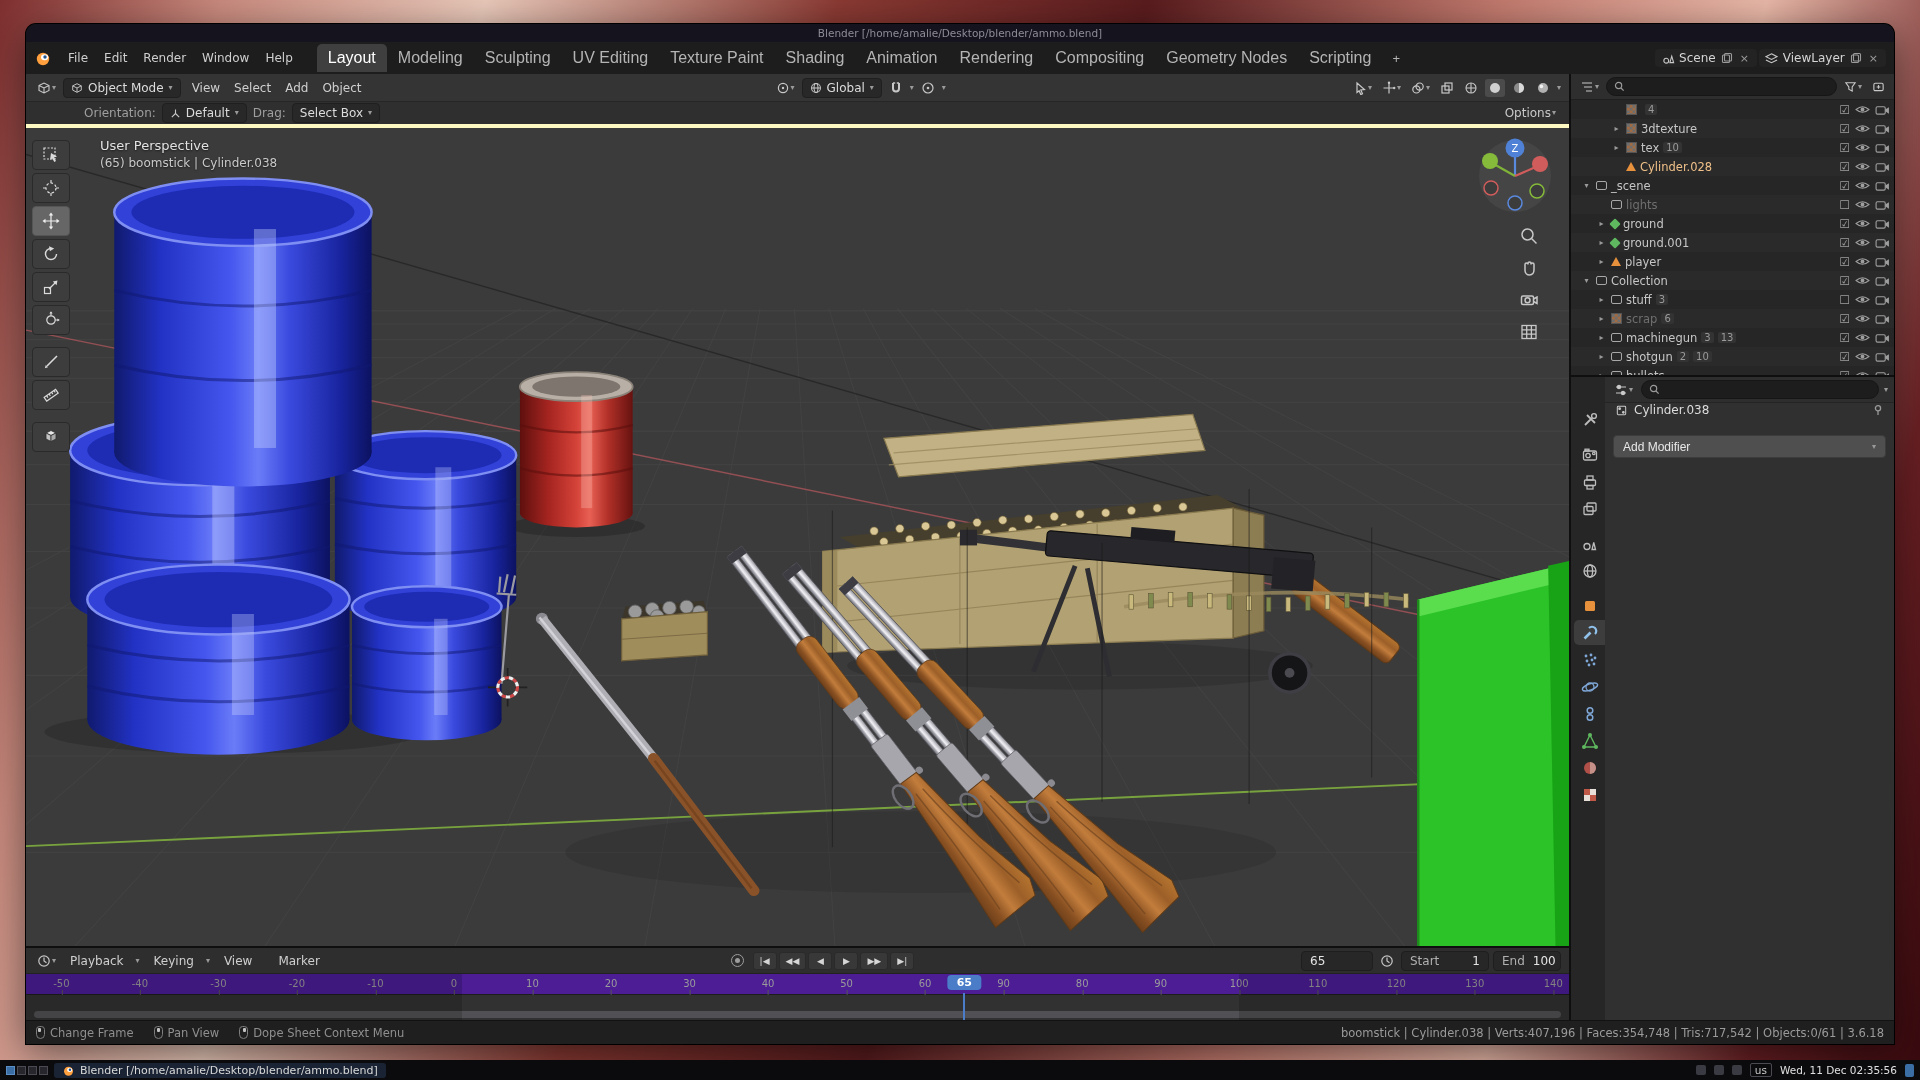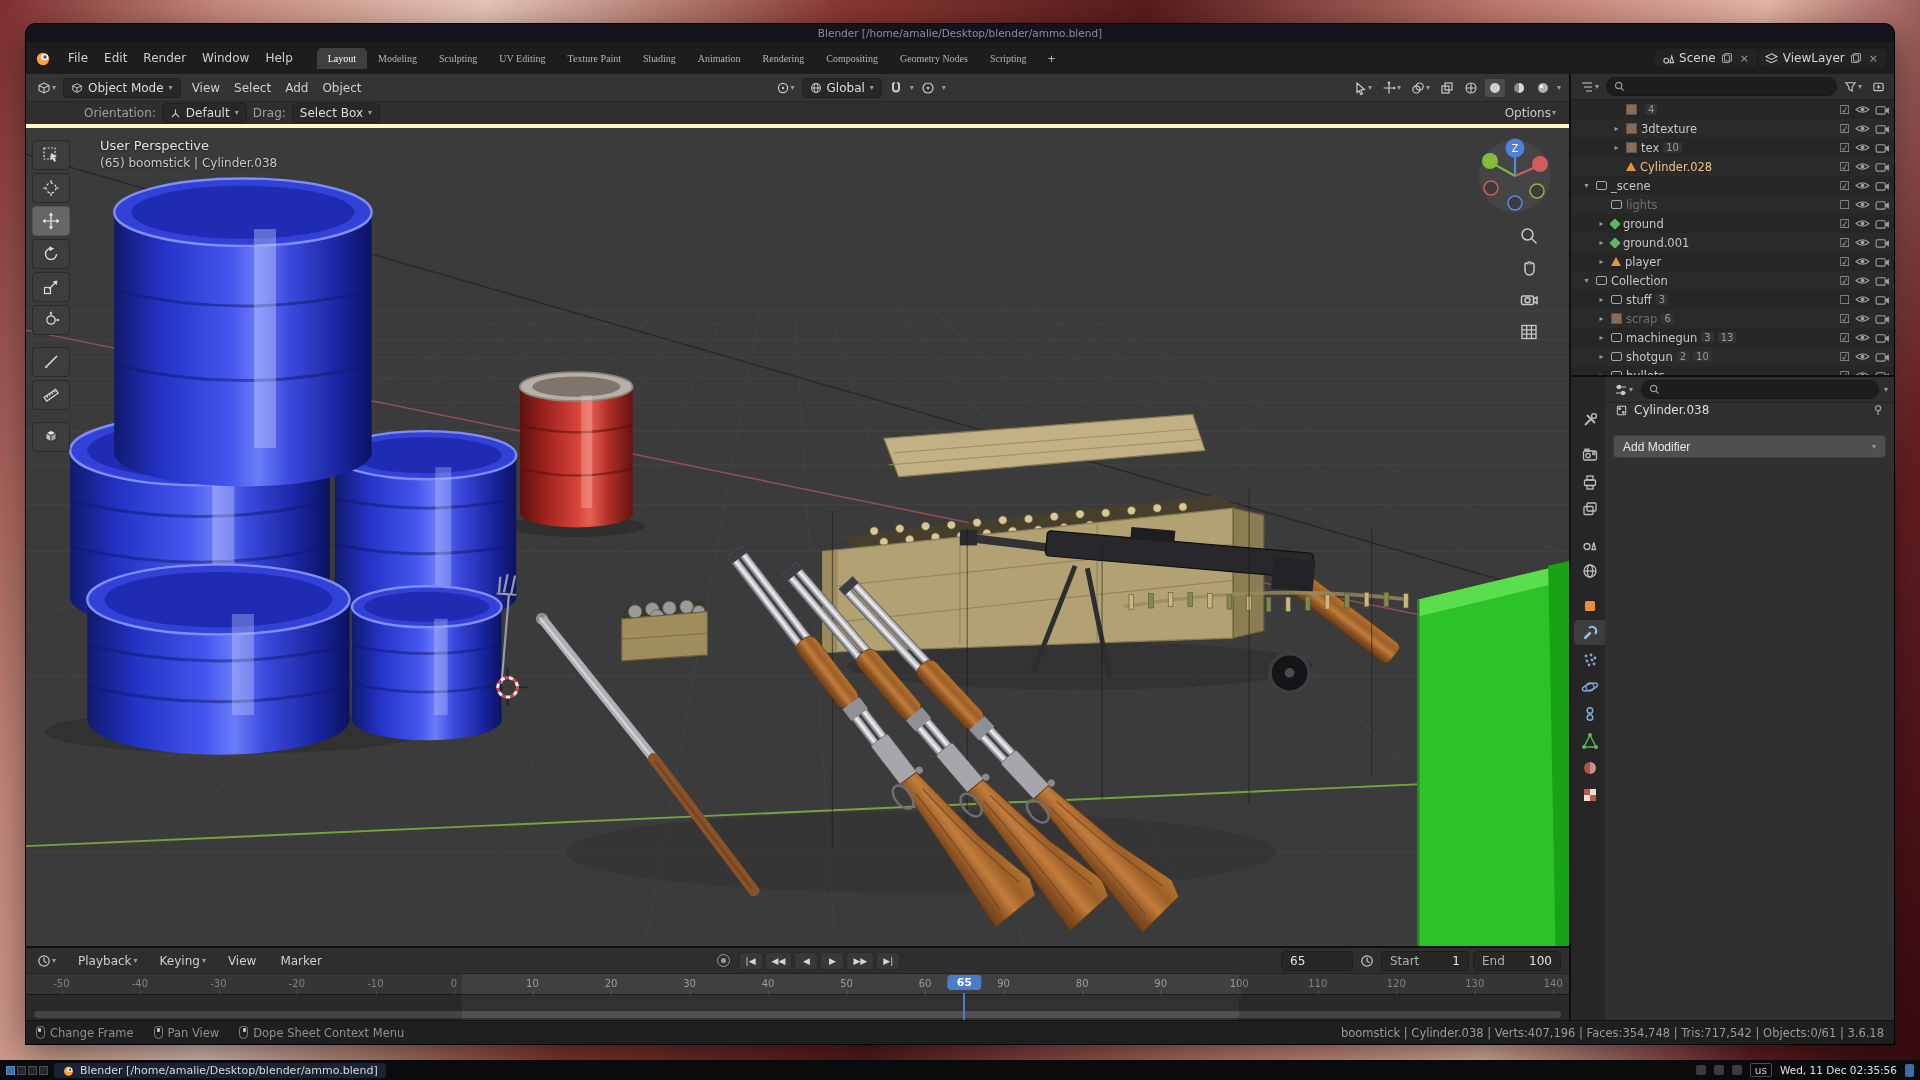--- a/index.html
+++ b/index.html
@@ -13,21 +13,21 @@
   .window { position:absolute; left:26px; top:24px; width:1868px; height:1020px;
     background:#1d1d1d; border-radius:10px 10px 0 0; box-shadow:0 0 0 1px #000,0 10px 40px rgba(0,0,0,.55); }
   .titlebar { height:18px; background:#15131e; border-radius:10px 10px 0 0; display:flex; align-items:center; justify-content:center; }
   .titlebar span { font-size:10.5px; color:#8d8d96; }
 
   .topbar { height:32px; background:#1d1d1d; display:flex; align-items:center; padding:0 8px; gap:2px; }
   .logo { width:20px; height:18px; margin-right:4px; display:flex; align-items:center; }
   .menu-btn { background:none; border:none; color:#cfcfcf; font-size:12px; font-family:inherit; padding:4px 8px; border-radius:4px; }
   .menubar { display:flex; }
   .workspaces { display:flex; margin-left:14px; }
-  .ws-tab { background:none; border:none; color:#b4b4b4; font-size:10px; font-family:Liberation Serif, serif; padding:5px 11px; border-radius:5px 5px 0 0; }
+  .ws-tab { background:none; border:none; color:#b4b4b4; font-size:16px; font-family:Liberation Sans, sans-serif; padding:5px 11px; border-radius:5px 5px 0 0; }
   .ws-tab.active { background:#3f3f3f; color:#ffffff; }
   .ws-add { background:none; border:none; color:#b4b4b4; font-size:13px; padding:4px 8px; }
   .spacer { flex:1; }
   .pill { display:flex; align-items:center; gap:4px; background:#232323; border-radius:4px; padding:2px 6px; }
   .pill .lbl { color:#d5d5d5; font-size:12px; }
   .mini-ic { display:inline-flex; width:14px; height:14px; align-items:center; justify-content:center; }
   .x-ic { color:#9a9a9a; font-size:11px; padding:0 2px; }
   .caret { color:#9a9a9a; font-size:8px; line-height:1; }
 
   .main { position:absolute; top:50px; left:0; right:0; bottom:24px; display:flex; gap:2px; background:#0f0f0f; }
@@ -59,29 +59,29 @@
   .tool-btn.active { background:#666666; border-color:#555; }
   .tool-btn.gap { margin-top:9px; }
 
   .vp-gizmo { position:absolute; right:14px; top:8px; width:80px; height:80px; }
   .vp-sidebtns { position:absolute; right:28px; top:96px; display:flex; flex-direction:column; gap:8px; }
   .side-btn { width:24px; height:24px; display:flex; align-items:center; justify-content:center; }
 
   
   .timeline { height:72px; display:flex; flex-direction:column; background:#2e2e2e; }
   .tl-header { height:26px; display:flex; align-items:center; padding:0 8px; gap:4px; background:#2e2e2e; border-bottom:1px solid #222; }
-  .tl-menu { display:flex; align-items:center; gap:2px; background:none; border:none; color:#cfcfcf; font-size:12px; font-family:inherit; padding:3px 7px;margin-left:8px; }
+  .tl-menu { display:flex; align-items:center; gap:12px; background:none; border:none; color:#cfcfcf; font-size:12px; font-family:inherit; padding:3px 7px; }
   .autokey { width:13px; height:13px; border:1.5px solid #9d9d9d; border-radius:50%; display:flex; align-items:center; justify-content:center; margin:0 5px; }
   .autokey i { width:5px; height:5px; background:#9d9d9d; border-radius:50%; }
   .transport { display:flex; gap:2px; }
   .tr-btn { background:#383838; border:1px solid #2a2a2a; border-radius:3px; color:#d6d6d6; font-size:9px; font-family:inherit; padding:3px 6px; min-width:24px; }
   .field { display:flex; align-items:center; background:#272727; border:1px solid #1e1e1e; border-radius:4px; padding:2px 8px; gap:8px; color:#e3e3e3; }
   .field .fl { color:#b0b0b0; }
   .tl-strip { position:relative; flex:1; overflow:hidden; }
-  .tl-ruler { position:absolute; top:0; left:0; right:0; height:21px; background:#404040; border-bottom:1px solid #1d1d1d; }
+  .tl-ruler { position:absolute; top:0; left:0; right:0; height:21px; background:#4c1d95; border-bottom:1px solid #1d1d1d; }
   .tick { position:absolute; top:2px; height:19px; transform:translateX(-50%); }
   .tick i { font-style:normal; font-size:10px; color:#9b9b9b; }
   .tick::after { content:''; position:absolute; left:50%; bottom:0; width:1px; height:5px; background:#565656; }
   .tl-body { position:absolute; top:21px; left:0; right:0; bottom:0; background:#313131; }
   .tl-scroll { position:absolute; left:8px; right:8px; bottom:2px; height:7px; background:#515155; border-radius:4px; }
   .tl-dim { position:absolute; top:0; bottom:0; background:rgba(0,0,0,.16); pointer-events:none; }
   .playhead-line { position:absolute; top:19px; bottom:0; width:2px; background:#4a7cc8; transform:translateX(-50%); }
   .playhead { position:absolute; top:1px; transform:translateX(-50%); background:#4a7cc8; color:#fff; font-weight:bold; font-size:11px; padding:1px 9px; border-radius:4px; }
 
   
@@ -771,21 +771,21 @@
             <span class="hicon">
               <svg class="ic" width="14" height="14" viewBox="0 0 14 14" stroke="#c8c8c8" fill="none" stroke-width="1.2">
                   <circle cx="7" cy="7" r="5.2"></circle>
                   <path d="M7,3.5 V7 L9.5,8.8"></path>
                 </svg>
             </span>
             <div class="field" style="width:88px">
               <span class="fl">Start</span>
               <span style="margin-left:auto">1</span>
             </div>
-            <div class="field" style="width:88px">
+            <div class="field" style="width:68px">
               <span class="fl">End</span>
               <span style="margin-left:auto">100</span>
             </div>
           </div>
           <div class="tl-strip">
             <div class="tl-ruler">
               <div style="position:absolute;inset:0">
 
               <span class="tick" style="left: 2.29008%;"><i>-50</i></span>
                   <span class="tick" style="left: 7.37913%;"><i>-40</i></span>

